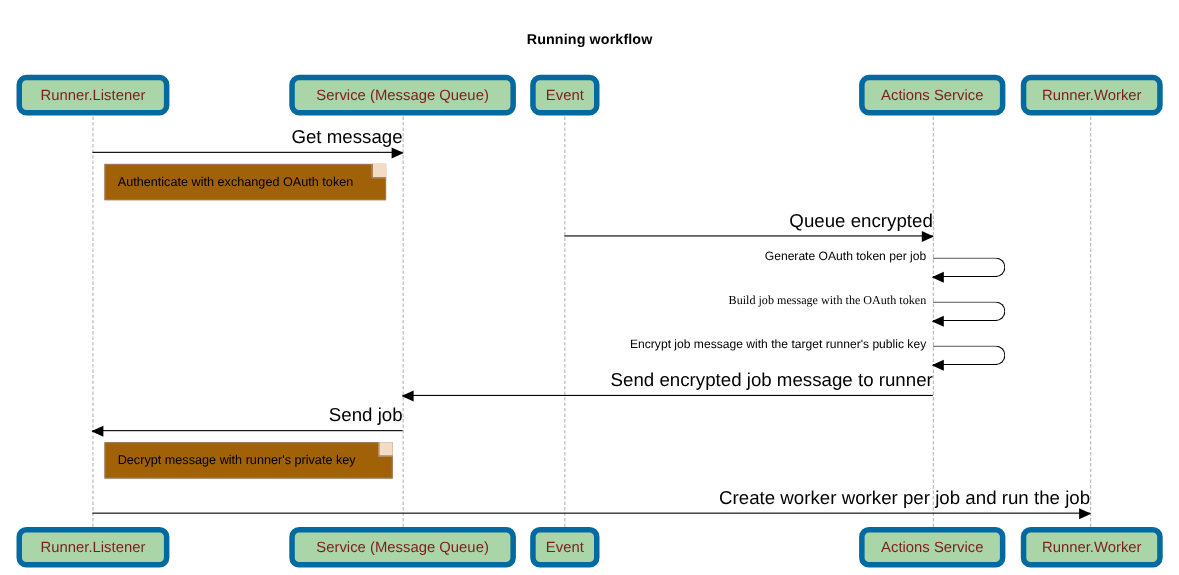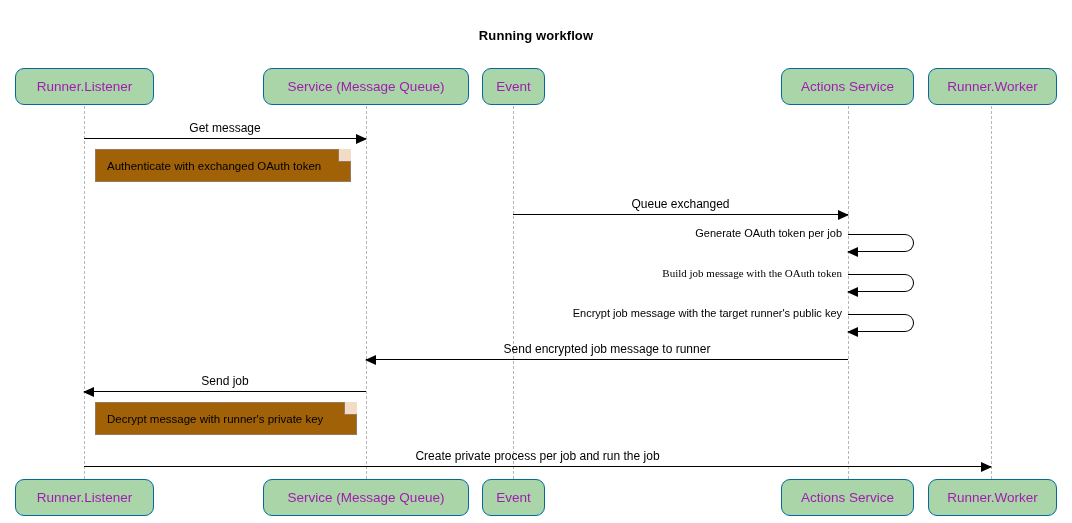--- a/index.html
+++ b/index.html
@@ -29,27 +29,27 @@
     font-weight: bold;
     color: #000000;
     letter-spacing: 0.1px;
   }
   
   .participant {
     position: absolute;
     box-sizing: border-box;
     height: 37px;
     background: #a9d5a9;
-    border: 1px solid #0369a1;
+    border: 5px solid #0369a1;
     border-radius: 9px;
     display: flex;
     align-items: center;
     justify-content: center;
     font-size: 13.5px;
-    color: #a21caf;
+    color: #7f1d1d;
     white-space: nowrap;
   }
   
   .lifeline {
     position: absolute;
     width: 0;
     border-left: 1px dashed #b6b6b6;
   }
   
   .msg {
@@ -72,22 +72,22 @@
   .arrow-head.left {
     border-top: 5px solid transparent;
     border-bottom: 5px solid transparent;
     border-right: 11px solid #000000;
     left: -1px;
   }
   .msg-label {
     position: absolute;
     bottom: 4px;
     width: 100%;
-    text-align: center;
-    font-size: 12px;
+    text-align: right;
+    font-size: 17px;
     color: #000000;
     white-space: nowrap;
   }
   
   .selfmsg {
     position: absolute;
   }
   .selfmsg .loop {
     position: absolute;
     left: 0;
@@ -168,21 +168,21 @@
   <div class="participant" style="left:928px; top:50px; width:129px;">
     <span>Runner.Worker</span>
   </div>
 
   <div class="msg" style="left:84px; top:120px; width:282px;">
     <span class="msg-label">Get message</span>
     <span class="arrow-head right"></span>
   </div>
 
   <div class="msg" style="left:513px; top:196px; width:335px;">
-    <span class="msg-label">Queue exchanged</span>
+    <span class="msg-label">Queue encrypted</span>
     <span class="arrow-head right"></span>
   </div>
 
   <div class="selfmsg" style="left:848px; top:216px; width:66px; height:18px;">
     <span class="loop" style="width:66px; height:18px;"></span>
     <span class="loop-head" style="top:13px;"></span>
     <span class="self-label">Generate OAuth token per job</span>
   </div>
 
   <div class="selfmsg" style="left:848px; top:256px; width:66px; height:18px;font-family:Liberation Serif, serif;">
@@ -201,21 +201,21 @@
     <span class="msg-label">Send encrypted job message to runner</span>
     <span class="arrow-head left"></span>
   </div>
 
   <div class="msg" style="left:84px; top:373px; width:282px;">
     <span class="msg-label">Send job</span>
     <span class="arrow-head left"></span>
   </div>
 
   <div class="msg" style="left:84px; top:448px; width:907px;">
-    <span class="msg-label">Create private process per job and run the job</span>
+    <span class="msg-label">Create worker worker per job and run the job</span>
     <span class="arrow-head right"></span>
   </div>
 
   <div class="note" style="left:95px; top:131px; width:256px; height:33px;">
     <span>Authenticate with exchanged OAuth token</span>
     <span class="note-fold"></span>
   </div>
 
   <div class="note" style="left:95px; top:384px; width:262px; height:33px;">
     <span>Decrypt message with runner's private key</span>

